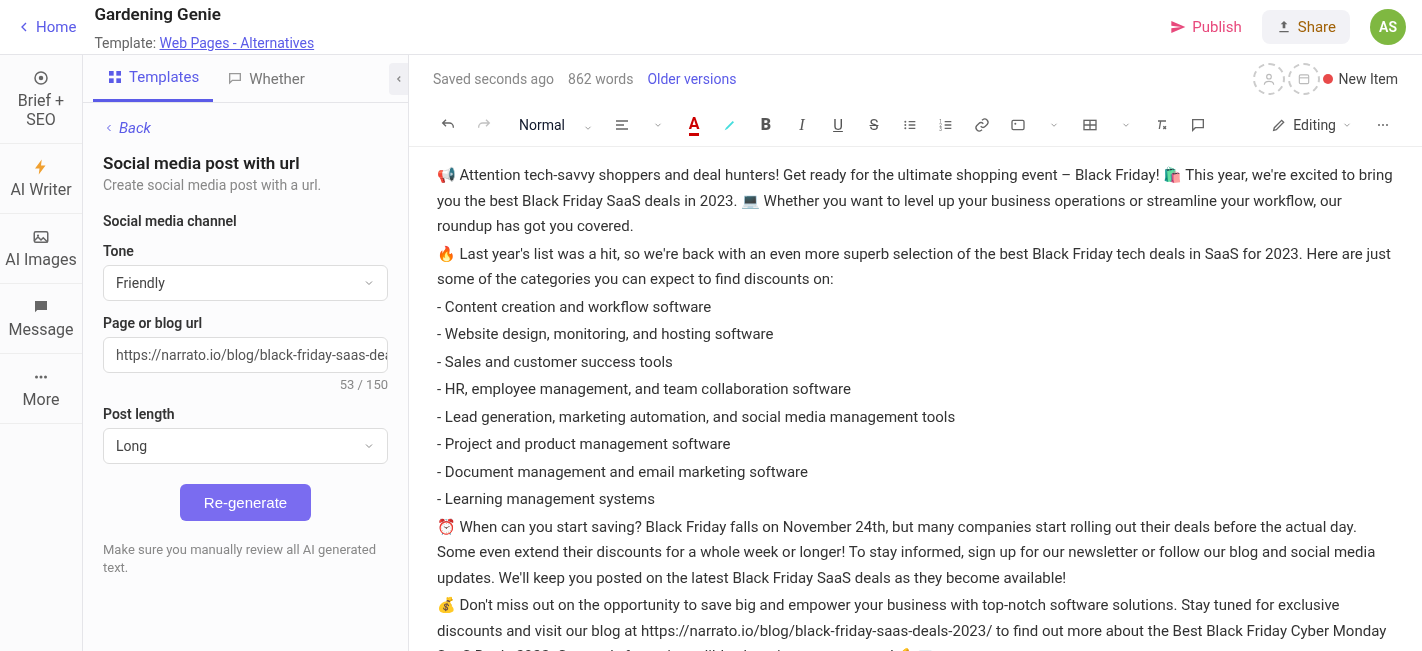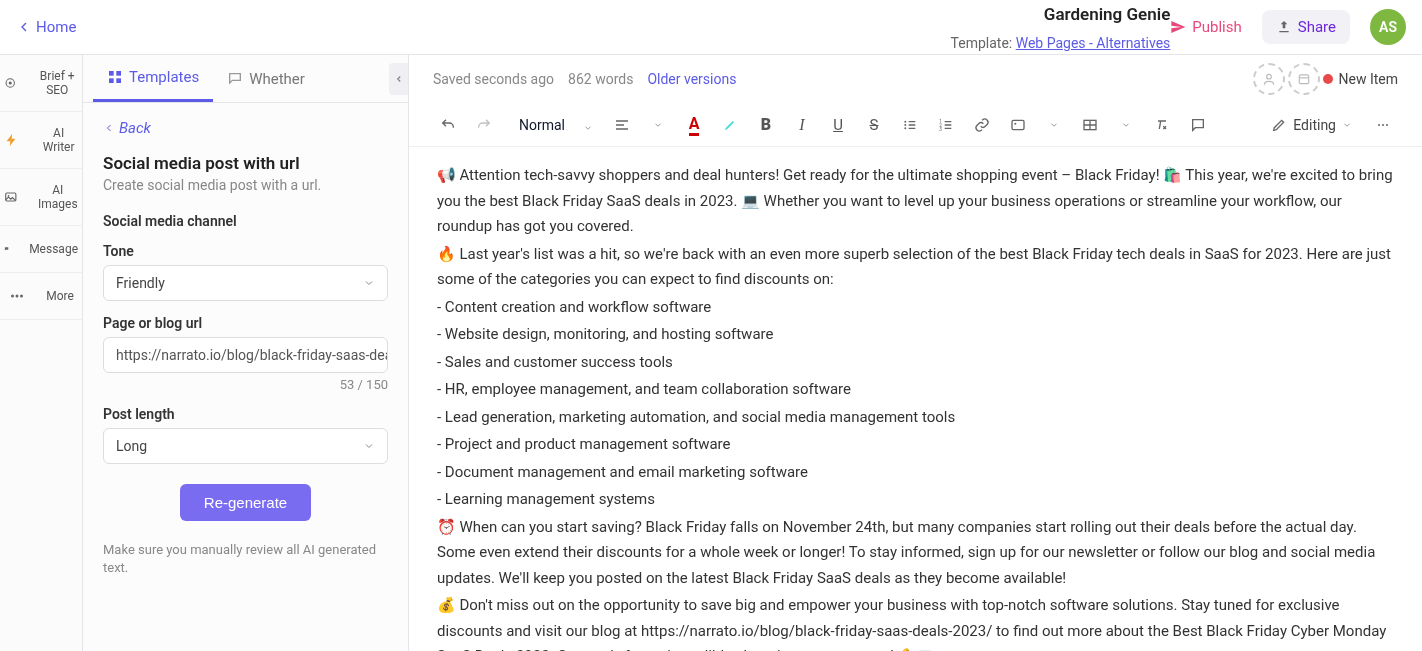--- a/index.html
+++ b/index.html
@@ -1,30 +1,30 @@
 <!DOCTYPE html>
 <html><head>
 <meta charset="utf-8">
 <style>
 * { box-sizing: border-box; margin: 0; padding: 0; }
 body { font-family: -apple-system, BlinkMacSystemFont, "Segoe UI", Roboto, Helvetica, Arial, sans-serif; font-size: 14px; color: #333; background: #fff; width: 1422px; height: 651px; overflow: hidden; }
-.topbar { display: flex; align-items: center; padding: 10px 16px; border-bottom: 1px solid #e5e5e9; height: 55px; text-align: right; }
+.topbar { display: flex; align-items: center; padding: 10px 16px; border-bottom: 1px solid #e5e5e9; height: 55px; }
 .home-link { display: flex; align-items: center; color: #5b5be8; font-size: 15px; cursor: pointer; margin-right: 18px; }
 .home-link svg { margin-right: 4px; }
 .title-block { flex: 1; }
 .title-block .title { font-size: 17px; font-weight: 600; color: #222; }
 .title-block .subtitle { font-size: 14px; color: #666; margin-top: 11px; }
 .title-block .subtitle a { color: #5b5be8; }
 .top-actions { display: flex; align-items: center; gap: 20px; }
 .pub-btn { display: flex; align-items: center; gap: 6px; color: #e8497c; cursor: pointer; font-size: 15px; }
-.share-btn { display: flex; align-items: center; gap: 6px; background: #f2f2f6; padding: 8px 14px; border-radius: 8px; cursor: pointer; font-size: 15px; color: #6d28d9; }
+.share-btn { display: flex; align-items: center; gap: 6px; background: #f2f2f6; padding: 8px 14px; border-radius: 8px; cursor: pointer; font-size: 15px; color: #a16207; }
 .avatar { width: 36px; height: 36px; border-radius: 50%; background: #7fb841; color: #fff; display: flex; align-items: center; justify-content: center; font-weight: 600; font-size: 14px; }
 .layout { display: flex; height: calc(651px - 55px); }
 .leftnav { width: 83px; background: #fbfbfc; border-right: 1px solid #e5e5e9; display: flex; flex-direction: column; }
-.leftnav .nav-item { display: flex; flex-direction: row; align-items: center; justify-content: center; padding: 14px 4px; font-size: 12px; color: #555; cursor: pointer; gap: 20px; text-align: center; border-bottom: 1px solid #eee; }
+.leftnav .nav-item { display: flex; flex-direction: column; align-items: center; justify-content: center; padding: 14px 4px; font-size: 16px; color: #555; cursor: pointer; gap: 4px; text-align: center; border-bottom: 1px solid #eee; }
 .leftnav .nav-item.active { background: transparent; }
 .leftnav .nav-item svg { width: 18px; height: 18px; }
 .sidebar { width: 326px; background: #fcfcfd; border-right: 1px solid #e5e5e9; display: flex; flex-direction: column; overflow-y: auto; position: relative; }
 .tabs { display: flex; border-bottom: 1px solid #e5e5e9; height: 48px; align-items: flex-end; padding: 0 10px; }
 .tab { display: flex; align-items: center; gap: 6px; padding: 0 14px; height: 100%; cursor: pointer; color: #777; font-size: 15px; }
 .tab.active { color: #5b5be8; border-bottom: 3px solid #5b5be8; }
 .collapse-btn { position: absolute; top: 8px; right: -1px; width: 20px; height: 32px; background: #f0f0f4; border-radius: 4px 0 0 4px; display: flex; align-items: center; justify-content: center; cursor: pointer; color: #888; }
 .sidebar-body { padding: 16px 20px; }
 .back-link { display: flex; align-items: center; gap: 4px; color: #5b5be8; cursor: pointer; font-size: 15px; margin-bottom: 16px; font-style: italic; }
 .tmpl-title { font-size: 17px; font-weight: 600; color: #222; margin-bottom: 4px; }

